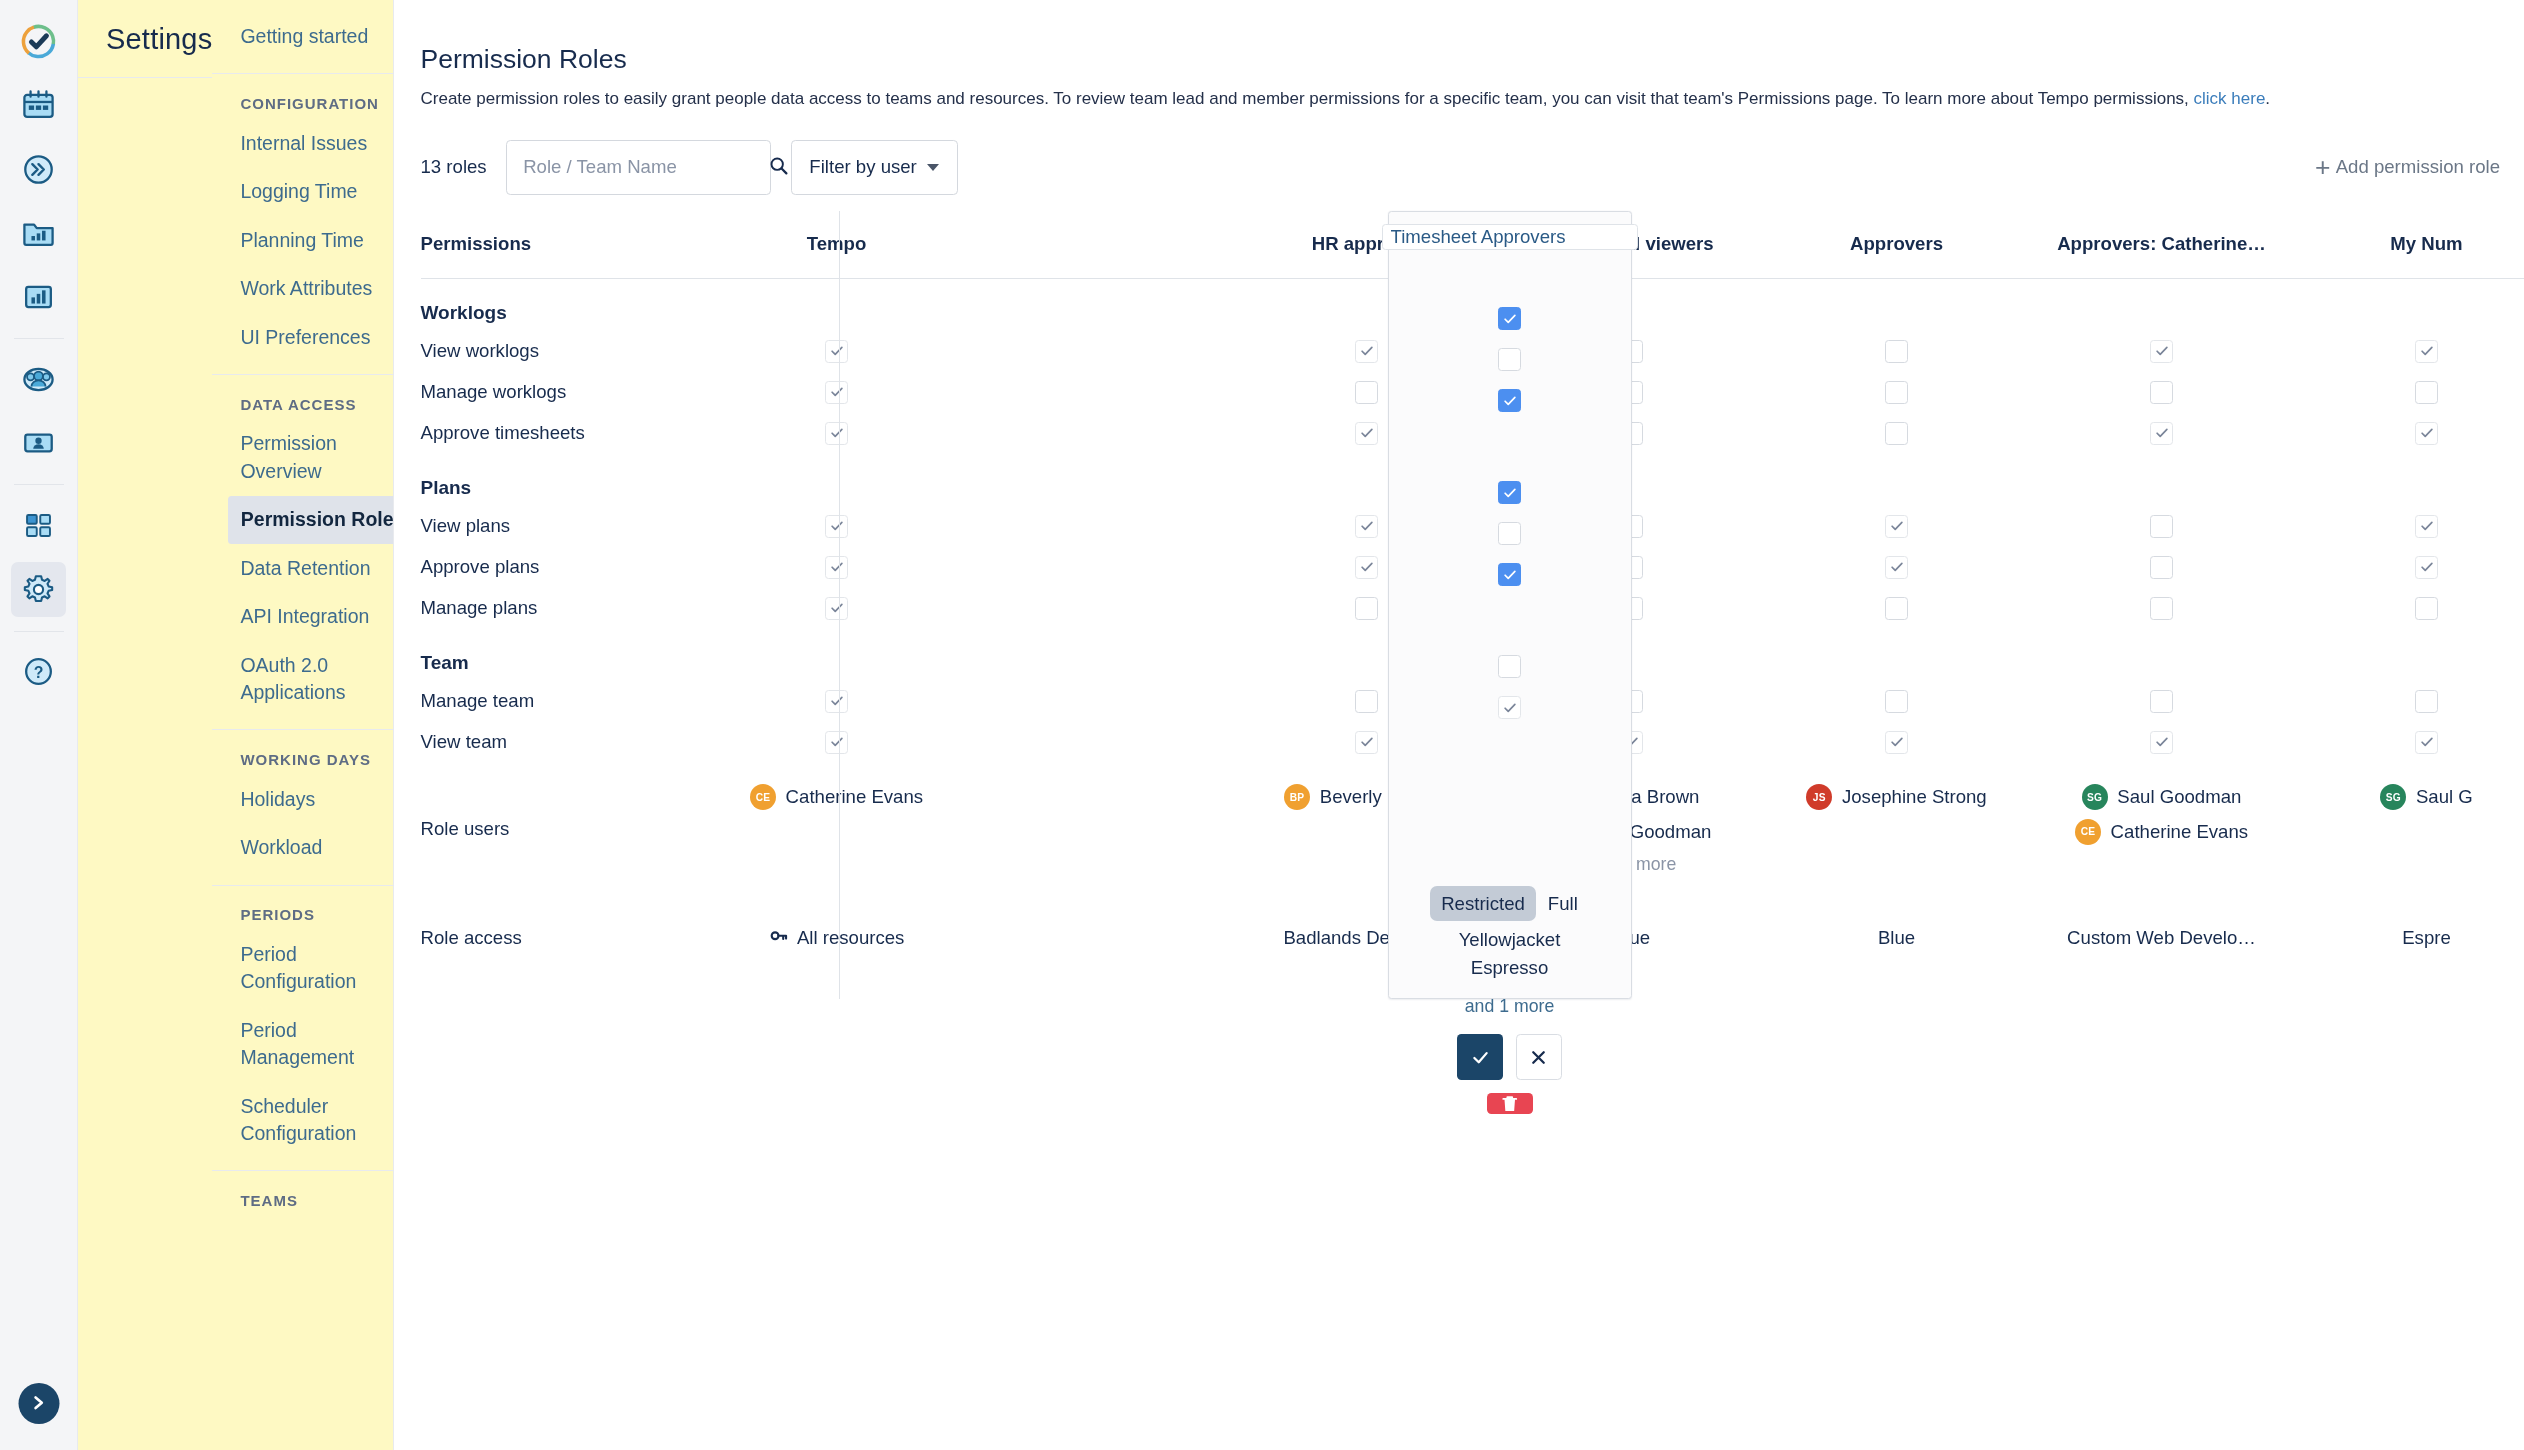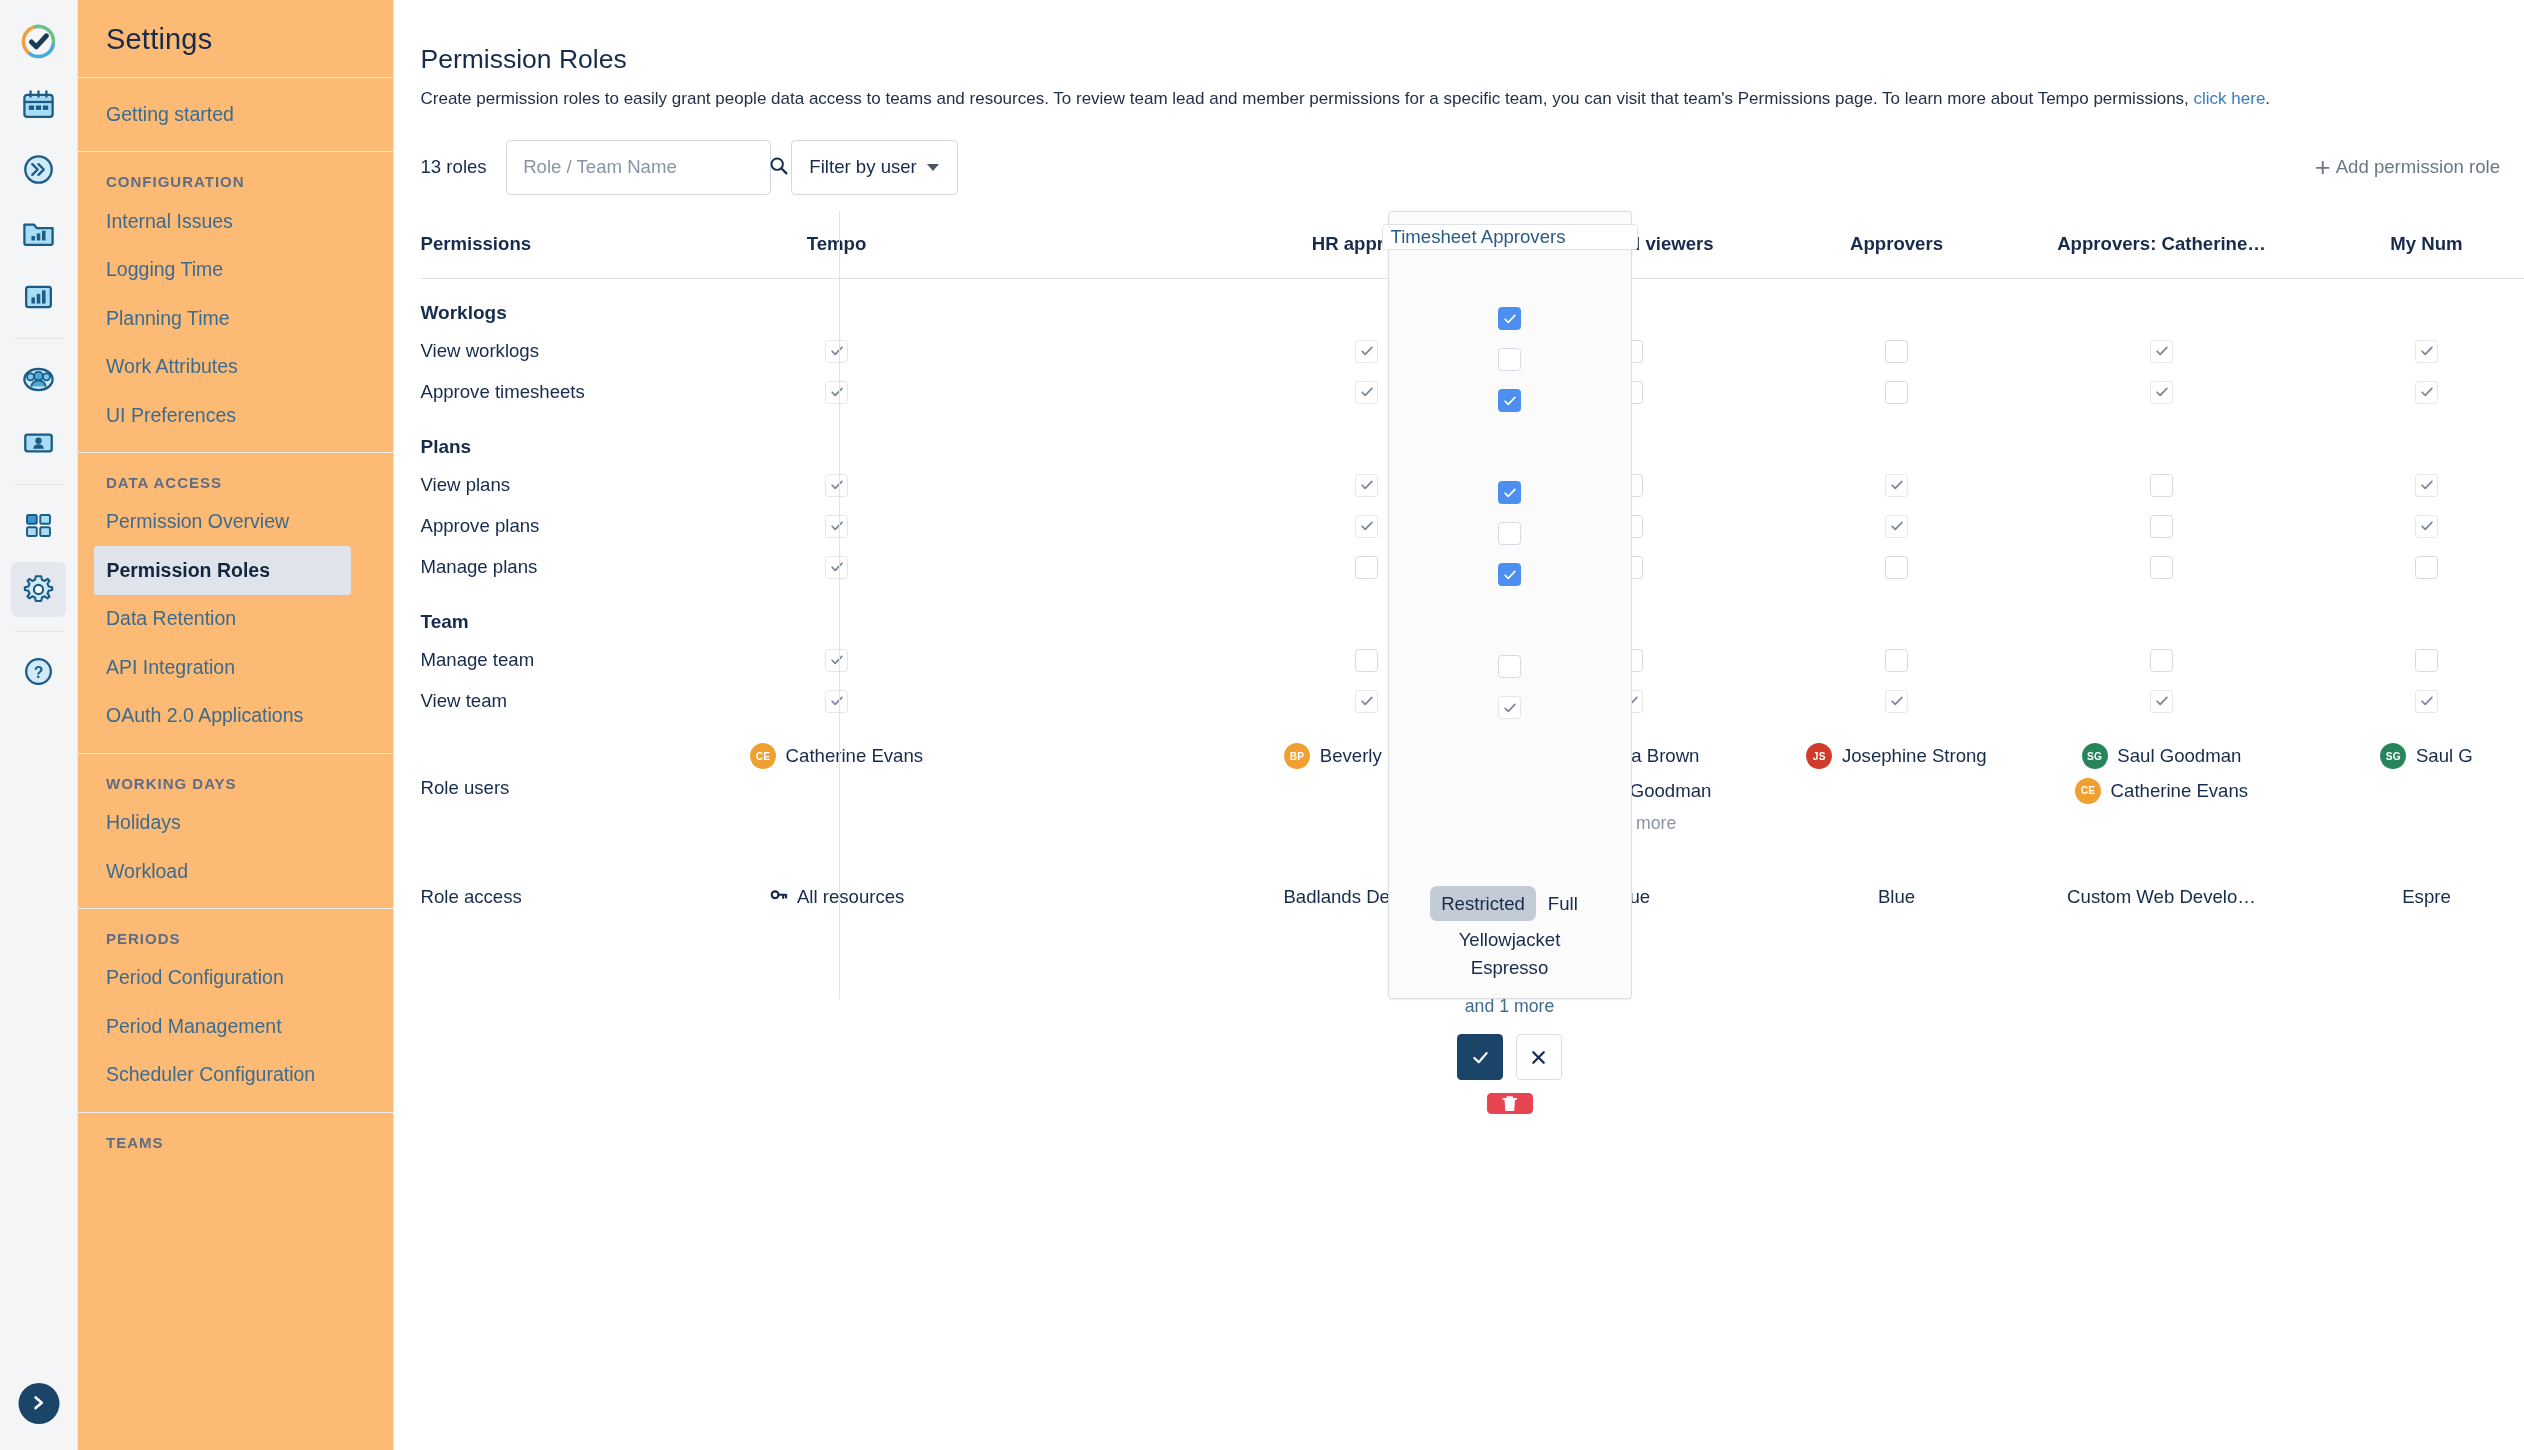--- a/index.html
+++ b/index.html
@@ -32,23 +32,23 @@
   .rail-sep { width: 50px; height: 0.9px; background: #e2e5ea; margin: 5.3px 0 12.4px; }
   .rail-bottom {
     position: absolute; bottom: 26.5px; left: 50%; transform: translateX(-50%);
     width: 41px; height: 41px; border-radius: 50%;
     background: #1b4568; display: flex; align-items: center; justify-content: center;
   }
 
   
   .nav {
     width: 316px; flex: 0 0 316px;
-    background: #fdba74;
+    background: #fef9c3;
     border-right: 0.9px solid #e8eaee;
-    display: flex; flex-direction: column;
+    display: flex; flex-direction: row;
   }
   .nav-title {
     font-size: 29px; font-weight: 500; letter-spacing: 0.2px;
     padding: 23px 0 23px 28px; color: #172b4d;
     border-bottom: 0.9px solid #e8eaee;
     height: 78px;
   }
   .nav-scroll { flex: 1; overflow: hidden; padding-top: 7px; }
   .nav-link {
     display: block;
@@ -420,20 +420,47 @@
               </div>
               <div class="c-data">
                 <div class="cb dis">
                   <svg width="16" height="16" viewBox="0 0 18 18">
                     <path d="M3.5 9.3 L7 12.8 L14.5 5" fill="none" stroke-width="1.9" stroke-linecap="round" stroke-linejoin="round"></path>
                   </svg>
                 </div>
               </div>
             </div>
             <div class="row perm-row">
+              <div class="c-perm perm-label">Manage worklogs</div>
+              <div class="c-gap"></div>
+              <div class="c-data">
+                <div class="cb dis">
+                  <svg width="16" height="16" viewBox="0 0 18 18">
+                    <path d="M3.5 9.3 L7 12.8 L14.5 5" fill="none" stroke-width="1.9" stroke-linecap="round" stroke-linejoin="round"></path>
+                  </svg>
+                </div>
+              </div>
+              <div class="c-data"></div>
+              <div class="c-data">
+                <div class="cb off"></div>
+              </div>
+              <div class="c-data">
+                <div class="cb off"></div>
+              </div>
+              <div class="c-data">
+                <div class="cb off"></div>
+              </div>
+              <div class="c-data">
+                <div class="cb off"></div>
+              </div>
+              <div class="c-data">
+                <div class="cb off"></div>
+              </div>
+            </div>
+            <div class="row perm-row">
               <div class="c-perm perm-label">Approve timesheets</div>
               <div class="c-gap"></div>
               <div class="c-data">
                 <div class="cb dis">
                   <svg width="16" height="16" viewBox="0 0 18 18">
                     <path d="M3.5 9.3 L7 12.8 L14.5 5" fill="none" stroke-width="1.9" stroke-linecap="round" stroke-linejoin="round"></path>
                   </svg>
                 </div>
               </div>
               <div class="c-data"></div>

